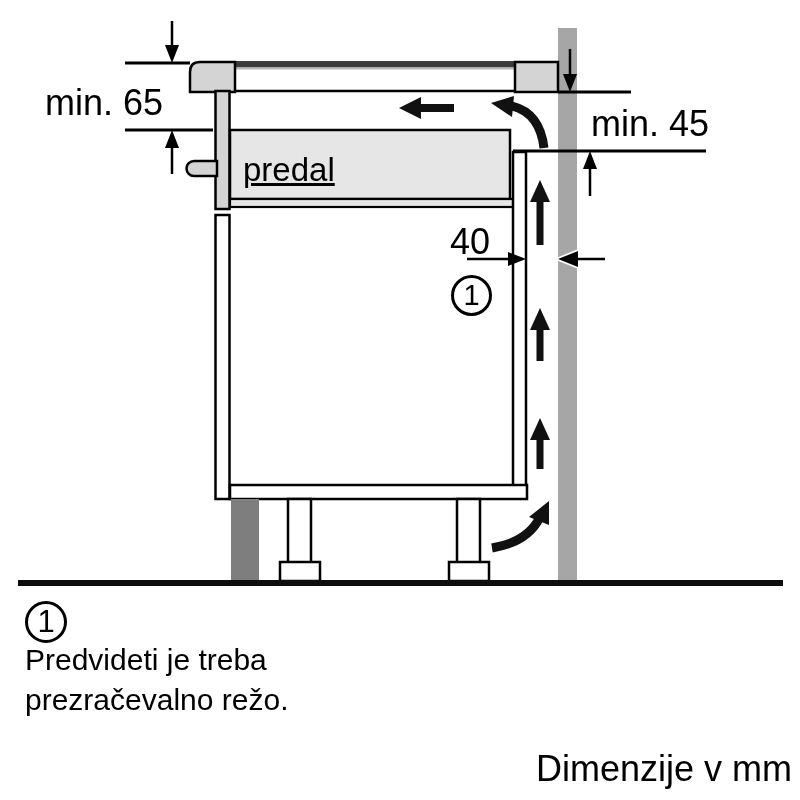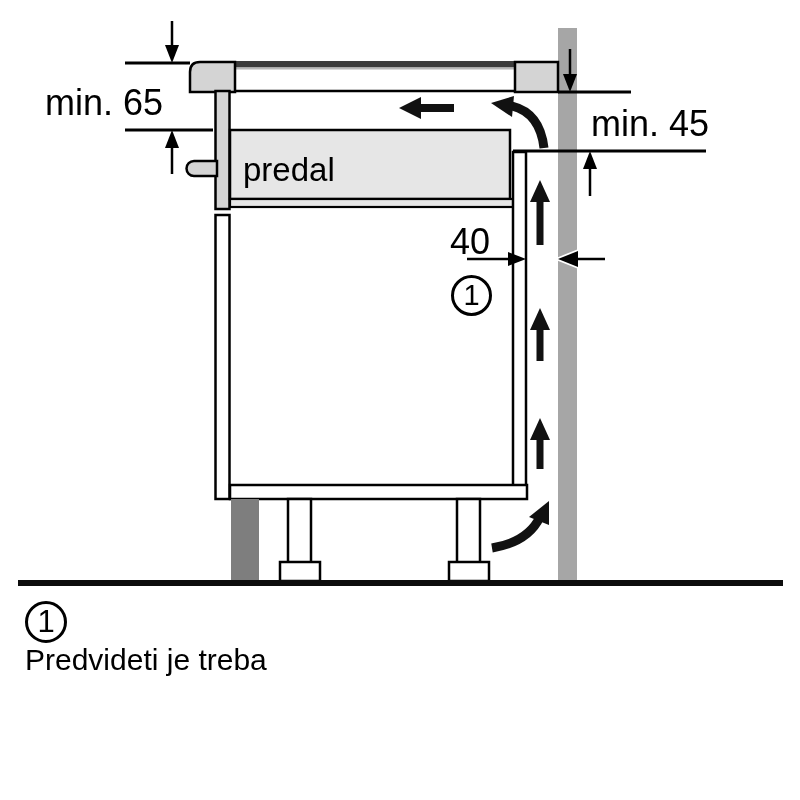--- a/index.html
+++ b/index.html
@@ -113,24 +113,26 @@
       </g>
     </g>
   </svg>
 
   <div class="lbl dim" style="left:45px;top:83px;">min. 65</div>
 
   <div class="lbl dim" style="left:591px;top:104px;">min. 45</div>
 
   <div class="lbl dim" style="left:450px;top:222px;">40</div>
 
-  <div class="lbl drawer-lbl" style="left:243px;top:152px;">predal</div>
+  <div class="lbl drawer-lbl" style="left:243px;top:152px;text-decoration:underline;">predal</div>
 
   <div class="callout in-diagram">
     <span>1</span>
   </div>
 
   <div class="callout in-legend">
     <span>1</span>
   </div>
   <div class="lbl note" style="left:25px;top:643px;">Predvideti je treba</div>
+  <div class="lbl note" style="left:25px;top:683px;">prezračevalno režo.</div>
 
+  <div class="lbl footer" style="right:8px;top:749px;">Dimenzije v mm</div>
 </div>
 
 </body></html>

